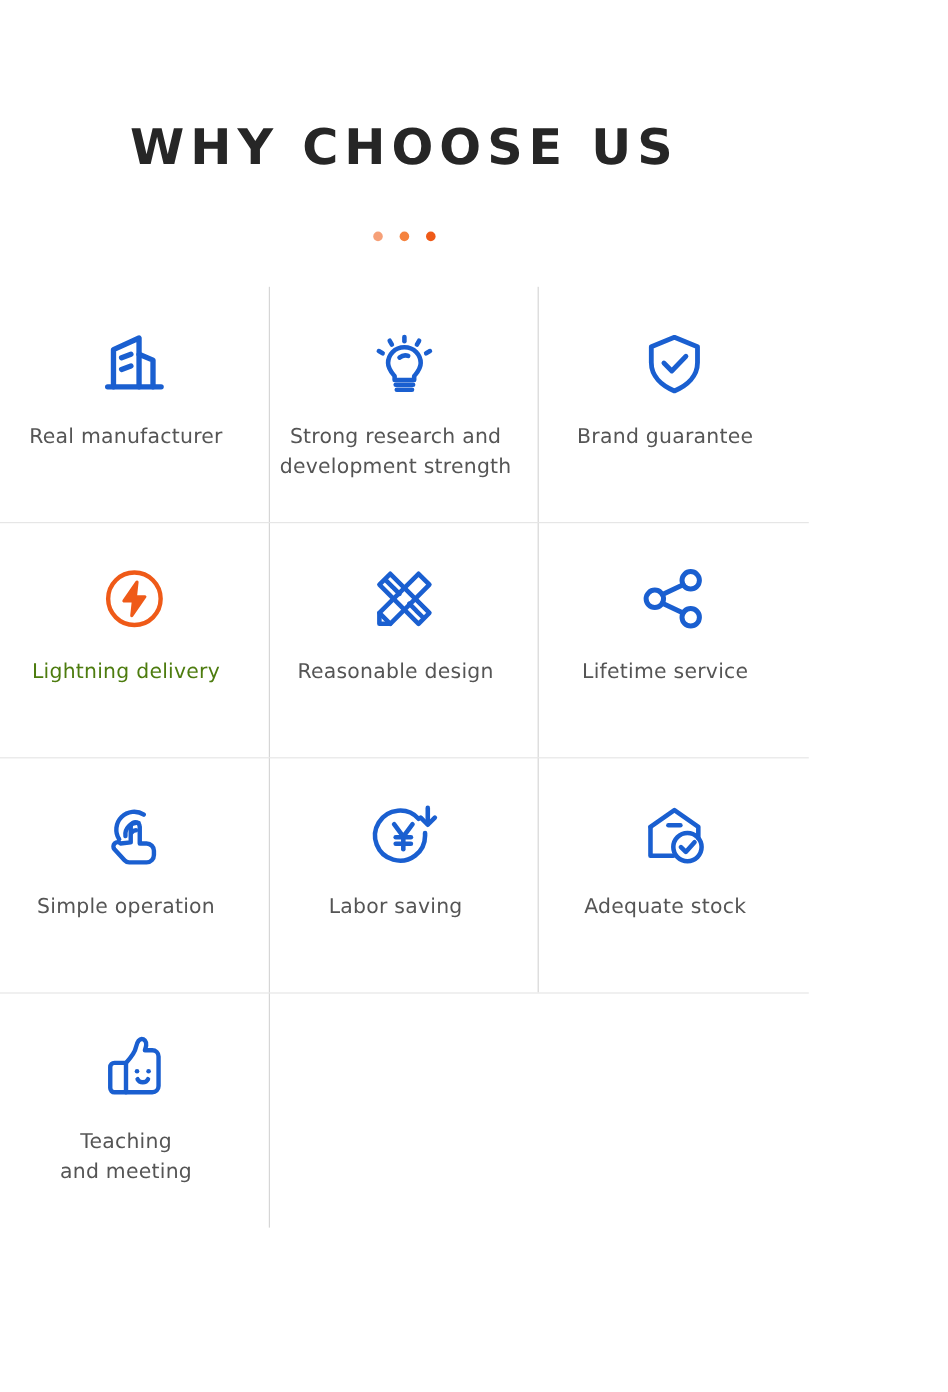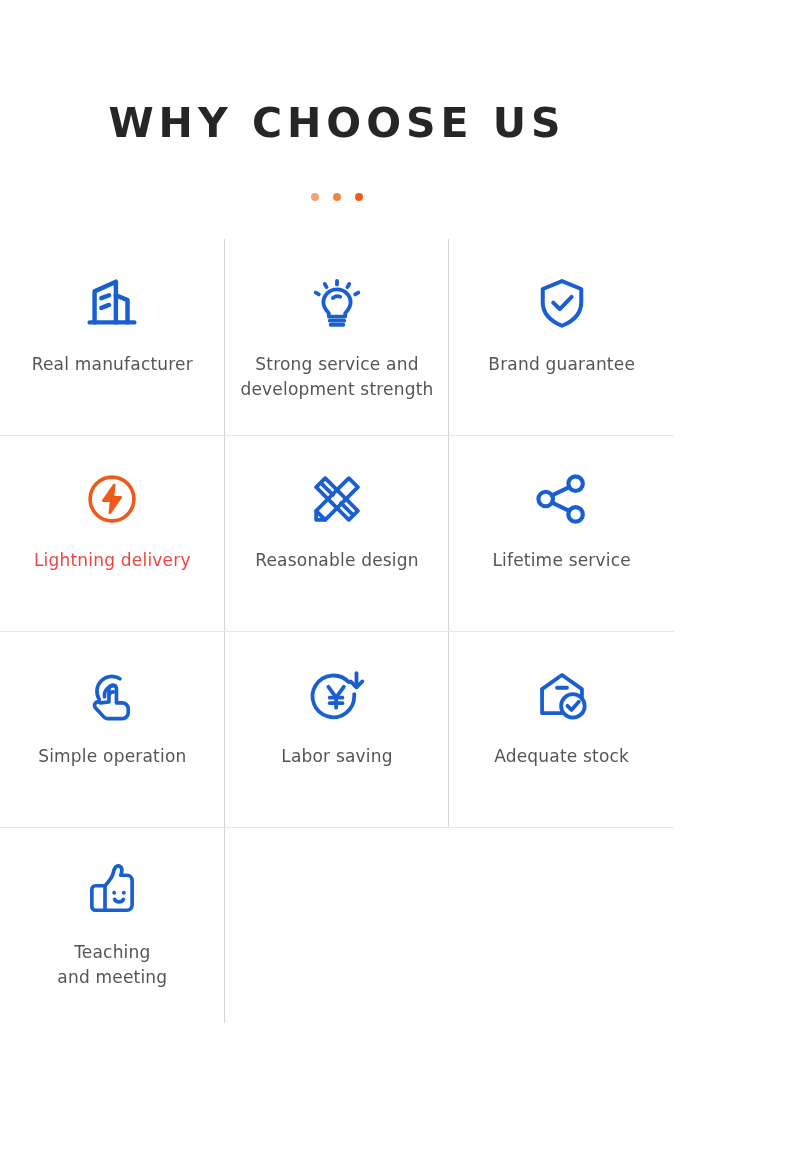--- a/index.html
+++ b/index.html
@@ -63,21 +63,20 @@
   .grid {
     display: grid;
     grid-template-columns: repeat(3, 1fr);
     position: relative;
   }
   .cell {
     position: relative;
     height: 196px;
     display: flex;
     flex-direction: column;
-    align-items: center;
     justify-content: flex-start;
     box-sizing: border-box;
     padding-top: 27px;
   }
   
   .cell:not(:nth-child(3n))::after {
     content: "";
     position: absolute;
     top: 0;
     right: 0;
@@ -109,21 +108,21 @@
     font-family: "DejaVu Sans", sans-serif;
     font-size: 17px;
     line-height: 25px;
     color: #555555;
     text-align: center;
     letter-spacing: 0.2px;
     white-space: pre-line;
     max-width: 210px;
   }
   .cell.highlight .cell-label {
-    color: #ef4444;
+    color: #4d7c0f;
   }
 </style>
 </head>
 <body>
 
 <div class="page">
 
   <div class="header">
     <h1 class="section-title">WHY CHOOSE US</h1>
     <div class="dots">
@@ -156,21 +155,21 @@
             <path d="M27.5 26.5 C30 24.5 33 24 35.5 25"></path>
             <path d="M24 51.5 H40"></path>
             <path d="M25 56 H39"></path>
             <path d="M32 7.5 L32 11.5"></path>
             <path d="M18.5 11 L20.5 14.5"></path>
             <path d="M45.5 11 L43.5 14.5"></path>
             <path d="M8.5 20.5 L12 22.5"></path>
             <path d="M55.5 20.5 L52 22.5"></path>
           </svg>
         </div>
-        <div class="cell-label">Strong service and
+        <div class="cell-label">Strong research and
 development strength</div>
       </div>
 
 
       <div class="cell">
         <div class="icon-box">
           <svg width="56" height="56" viewBox="0 0 64 64" fill="none" stroke="#1a5fd0" stroke-width="4.6" stroke-linecap="round" stroke-linejoin="round">
             <path d="M32 7 L54 16 V31 C54 44 44 53 32 58 C20 53 10 44 10 31 V16 Z"></path>
             <path d="M22 31.5 L29.5 39 L43 25"></path>
           </svg>

